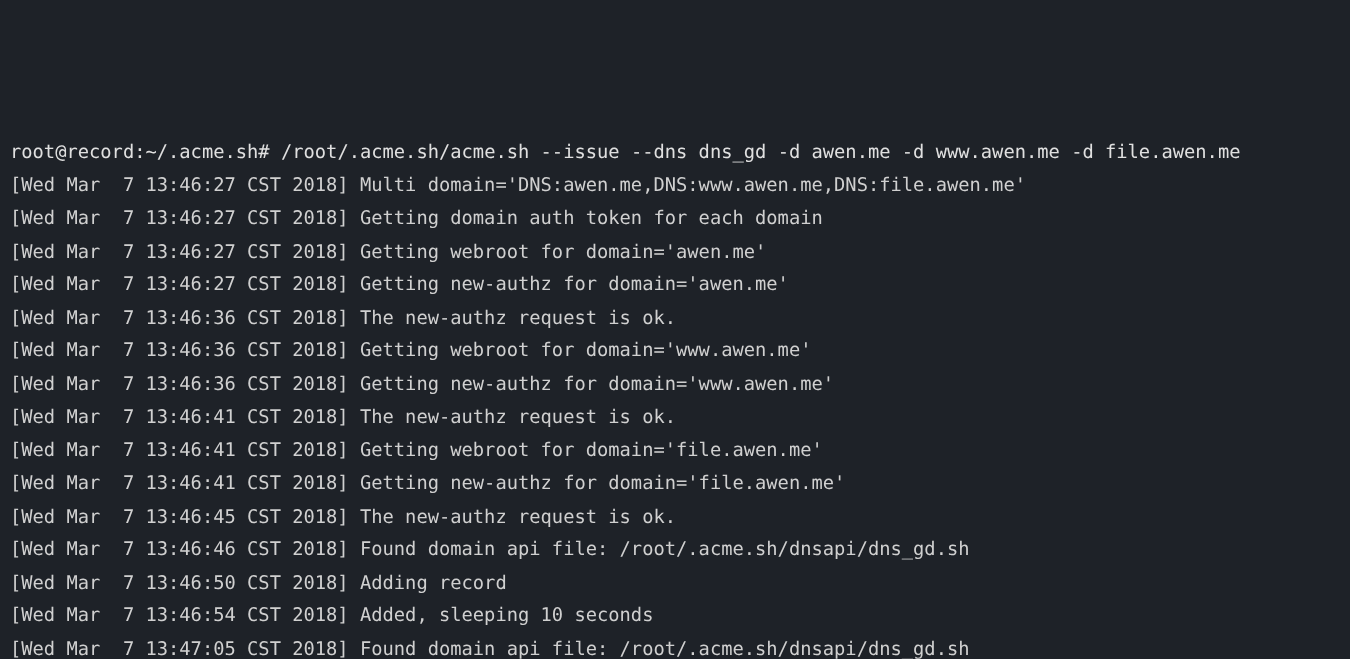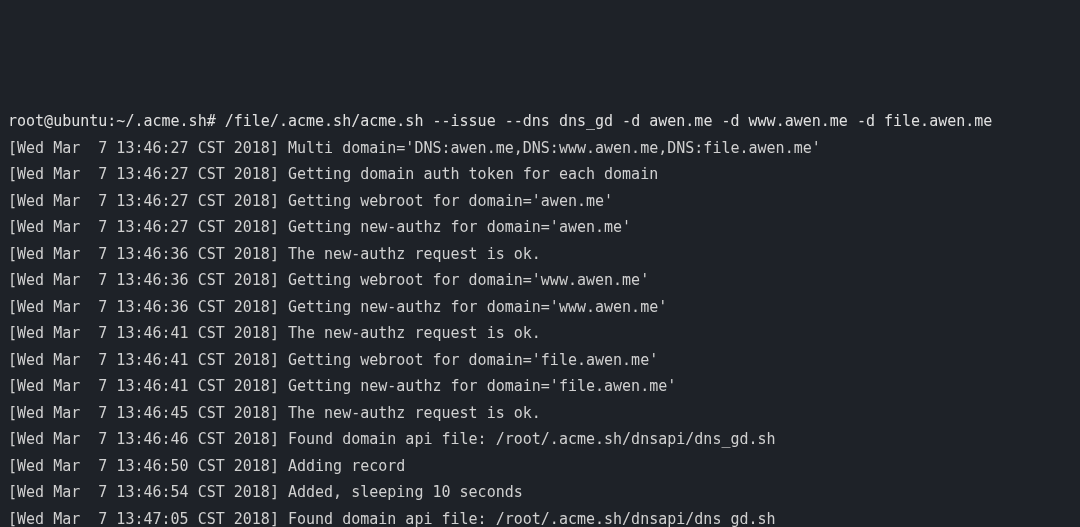--- a/index.html
+++ b/index.html
@@ -21,21 +21,21 @@
     padding: 2px 8px 0 8px;
   }
   .prompt-user { color: #e0e0e0; }
   .prompt-cmd  { color: #e0e0e0; }
 </style>
 </head>
 <body>
 
 
 
-<div class="terminal"><span class="prompt-user">root@ubuntu:~/.acme.sh#</span> <span class="prompt-cmd">/file/.acme.sh/acme.sh --issue --dns dns_gd -d awen.me -d www.awen.me -d file.awen.me</span>
+<div class="terminal"><span class="prompt-user">root@record:~/.acme.sh#</span> <span class="prompt-cmd">/root/.acme.sh/acme.sh --issue --dns dns_gd -d awen.me -d www.awen.me -d file.awen.me</span>
 <div id="log-lines">[Wed Mar  7 13:46:27 CST 2018] Multi domain='DNS:awen.me,DNS:www.awen.me,DNS:file.awen.me'
 [Wed Mar  7 13:46:27 CST 2018] Getting domain auth token for each domain
 [Wed Mar  7 13:46:27 CST 2018] Getting webroot for domain='awen.me'
 [Wed Mar  7 13:46:27 CST 2018] Getting new-authz for domain='awen.me'
 [Wed Mar  7 13:46:36 CST 2018] The new-authz request is ok.
 [Wed Mar  7 13:46:36 CST 2018] Getting webroot for domain='www.awen.me'
 [Wed Mar  7 13:46:36 CST 2018] Getting new-authz for domain='www.awen.me'
 [Wed Mar  7 13:46:41 CST 2018] The new-authz request is ok.
 [Wed Mar  7 13:46:41 CST 2018] Getting webroot for domain='file.awen.me'
 [Wed Mar  7 13:46:41 CST 2018] Getting new-authz for domain='file.awen.me'

